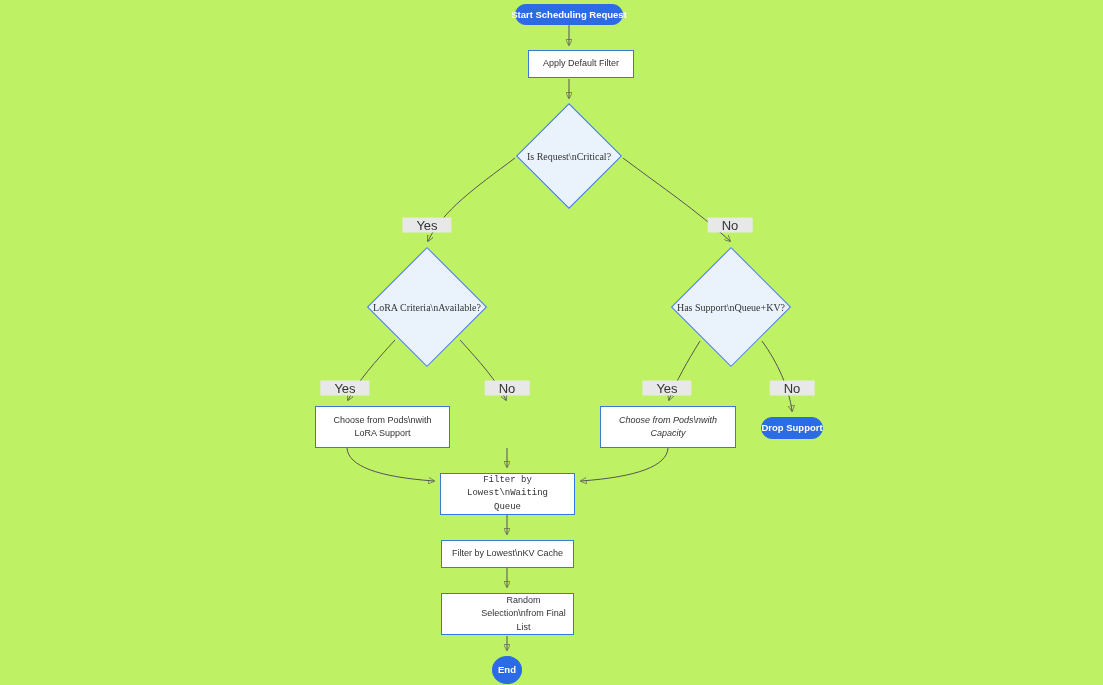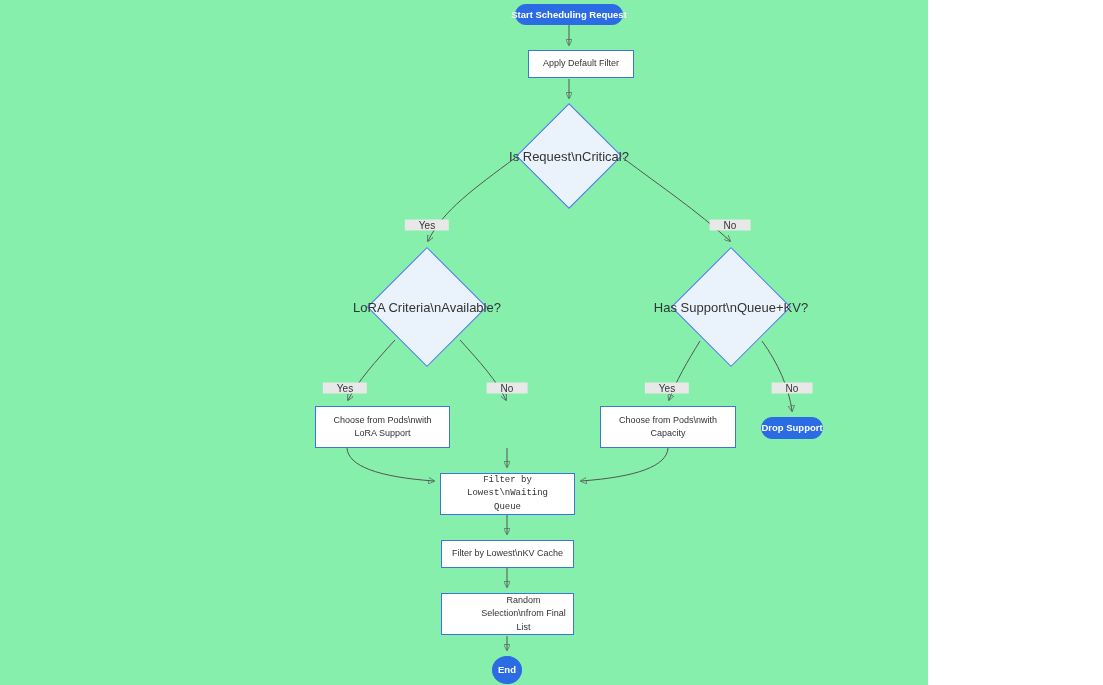--- a/index.html
+++ b/index.html
@@ -2,21 +2,21 @@
 <html><head>
 <meta charset="utf-8">
 <style>
   html, body {
     margin: 0; padding: 0;
     width: 1103px; height: 685px;
     background: #ffffff;
     font-family: "Liberation Sans", "DejaVu Sans", sans-serif;
     overflow: hidden;
   }
-  #canvas { position: relative; width: 928px; height: 685px; background: #86efac; }
+  #canvas { position: relative; width: 1103px; height: 685px; background: #bef264; }
   #edges { position: absolute; left: 0; top: 0; width: 1103px; height: 685px; }
   #edges path { stroke: #555555; stroke-width: 1; fill: none; }
 
   .node {
     position: absolute;
     display: flex; align-items: center; justify-content: center;
     text-align: center;
     font-size: 9px; line-height: 1.45; color: #333333;
     box-sizing: border-box;
   }
@@ -34,28 +34,28 @@
   .diamond-shape {
     position: absolute; left: 50%; top: 50%;
     transform: translate(-50%, -50%) rotate(45deg);
     background: #eaf3fc; border: 1.3px solid #3b76e0;
     box-sizing: border-box;
   }
   .diamond-label {
     position: absolute; left: 50%; top: 50%;
     transform: translate(-50%, -50%);
     white-space: nowrap;
-    font-size: 13px; color: #333333;
+    font-size: 10px; color: #333333; font-family: Liberation Serif, serif;
   }
 
   .edge-label {
     position: absolute;
     transform: translate(-50%, -50%);
     background: #e8e8e8; color: #333333;
-    font-size: 10px; padding: 0px 14px;
+    font-size: 13px; padding: 0px 14px;
   }
 </style>
 </head>
 <body>
 
 <div id="canvas">
 
   <svg id="edges" viewBox="0 0 1103 685" xmlns="http://www.w3.org/2000/svg">
     <defs>
       <marker id="arrow" viewBox="0 0 10 10" refX="8.5" refY="5" markerWidth="6.5" markerHeight="6.5" orient="auto-start-reverse">
@@ -97,21 +97,21 @@
   <div class="diamond-box" style="left:671px; top:247px; width:120px; height:120px;">
     <div class="diamond-shape" style="width:85px; height:85px;"></div>
     <div class="diamond-label">Has Support\nQueue+KV?</div>
   </div>
 
   <div class="node rect" style="left:279px; top:406px; width:135px; height:42px;margin-left:36px;">
     <span class="wrap">Choose from Pods\nwith LoRA Support</span>
   </div>
 
 
-  <div class="node rect" style="left:600px; top:406px; width:136px; height:42px;">
+  <div class="node rect" style="left:600px; top:406px; width:136px; height:42px;font-style:italic;">
     <span class="wrap">Choose from Pods\nwith Capacity</span>
   </div>
 
   <div class="node stadium" style="left:761px; top:417px; width:62px; height:22px;">Drop Support</div>
 
   <div class="node rect" style="left:440px; top:473px; width:135px; height:42px;font-family:Liberation Mono, monospace;">
     <span class="wrap">Filter by Lowest\nWaiting Queue</span>
   </div>
 
   <div class="node rect" style="left:441px; top:540px; width:133px; height:28px;">

